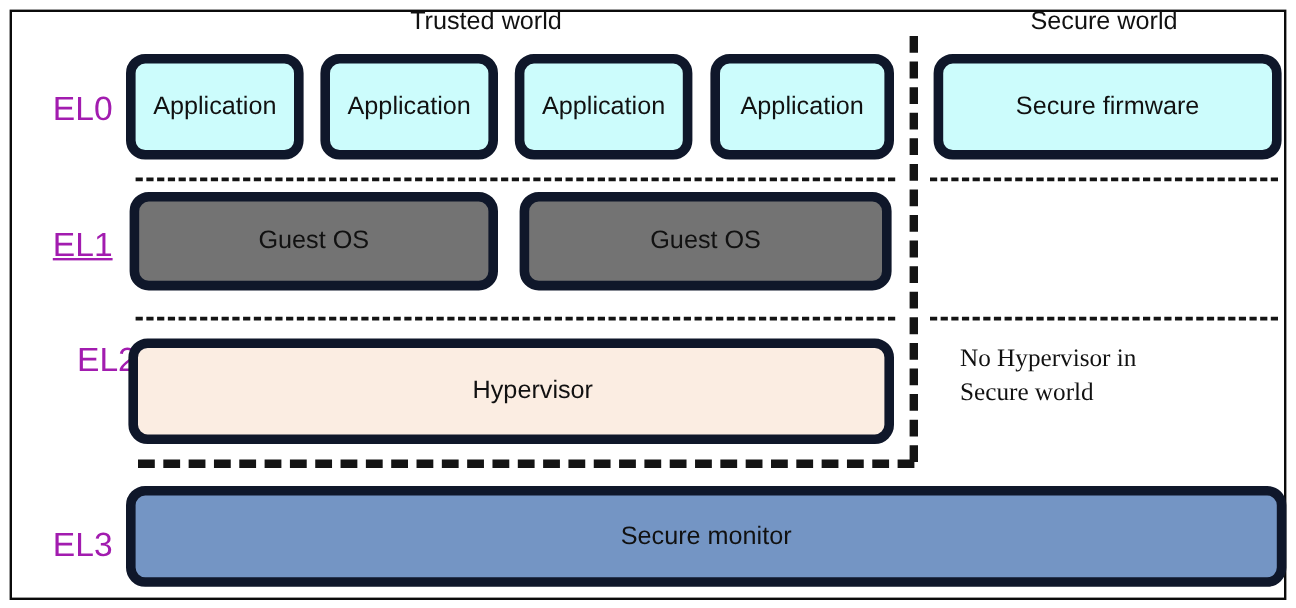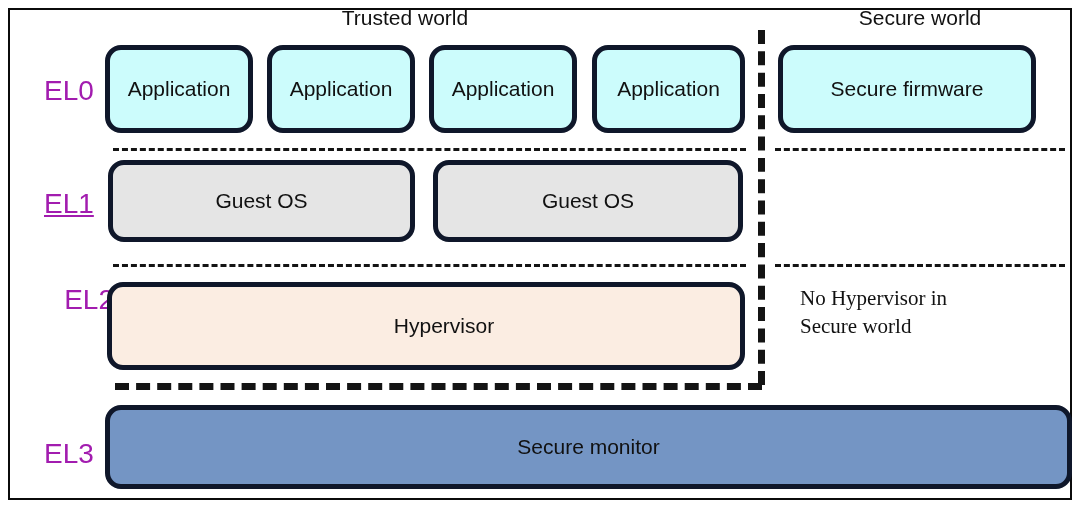--- a/index.html
+++ b/index.html
@@ -51,43 +51,43 @@
   }
   #el-label-0{ top:77px; }
   #el-label-1{ top:190px;text-decoration:underline; }
   #el-label-2{ top:286px;text-align:right; }
   #el-label-3{ top:440px; }
 
   
   .block{
     position:absolute;
     box-sizing:border-box;
-    border:5px solid #0f172a;
+    border:8px solid #0f172a;
     border-radius:16px;
     display:flex;
     align-items:center;
     justify-content:center;
     font-size:21px;
     color:#111111;
     text-align:center;
     white-space:nowrap;
     line-height:1.15;
   }
   .block.app   { background:#ccfcfc; }
-  .block.os    { background:#e5e5e5; }
+  .block.os    { background:#737373; }
   .block.hyp   { background:#fbede2; }
   .block.mon   { background:#7495c4; }
 
   
   .row-el0 { top:45px; height:88px; }
   #app-1 { left:105px;  width:148px; }
   #app-2 { left:267px;  width:148px; }
   #app-3 { left:429px;  width:148px; }
   #app-4 { left:592px;  width:153px; }
-  #secure-firmware { left:778px; width:258px; }
+  #secure-firmware { left:778px; width:290px; }
 
   
   .row-el1 { top:160px; height:82px; }
   #guest-os-1 { left:108px; width:307px; }
   #guest-os-2 { left:433px; width:310px; }
   #trusted-os { left:778px; width:288px; }
 
   
   .row-el2 { top:282px; height:88px; }
   #hypervisor { left:107px; width:638px;padding-left:36px; }

